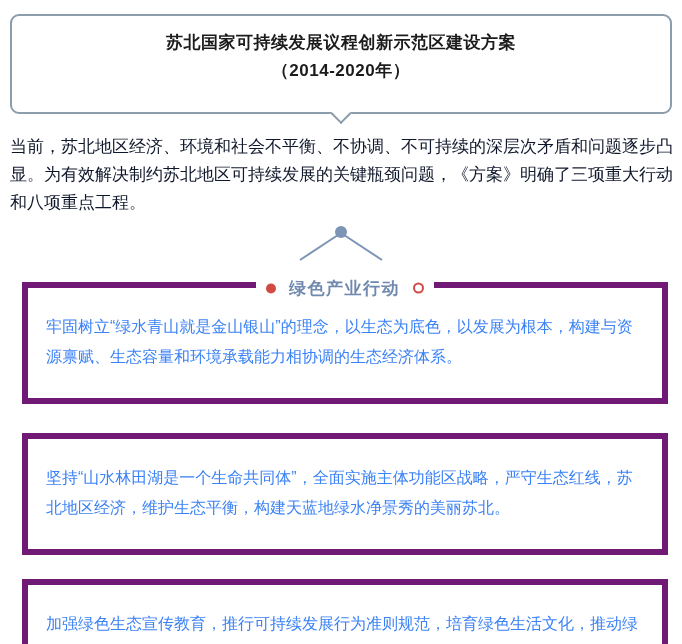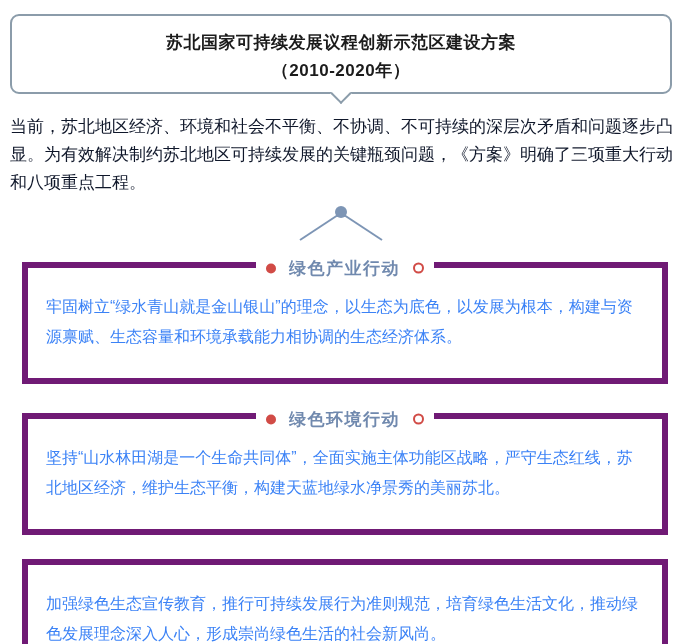--- a/index.html
+++ b/index.html
@@ -8,21 +8,21 @@
     width: 682px; height: 644px;
     font-family: "Liberation Sans", "DejaVu Sans", sans-serif;
     overflow: hidden;
     position: relative;
   }
 
   
   .title-box {
     position: relative;
     margin: 14px 10px 0 10px;
-    height: 80px;
+    height: 100px;
     border: 2px solid #8b9caa;
     border-radius: 9px;
     text-align: center;
     padding-top: 13px;
     background: #fff;
   }
   .title-line {
     font-size: 17px;
     font-weight: bold;
     color: #1b1b1b;
@@ -113,21 +113,21 @@
     font-size: 16px;
     color: #3b82f6;
     line-height: 30px;
   }
 </style>
 </head>
 <body>
 
 <div class="title-box">
   <div class="title-line">苏北国家可持续发展议程创新示范区建设方案</div>
-  <div class="title-line">（2010-2020年）</div>
+  <div class="title-line">（2014-2020年）</div>
   <div class="title-notch"></div>
 </div>
 
 <p class="intro">当前，苏北地区经济、环境和社会不平衡、不协调、不可持续的深层次矛盾和问题逐步凸显。为有效解决制约苏北地区可持续发展的关键瓶颈问题，《方案》明确了三项重大行动和八项重点工程。</p>
 
 <div class="hanger">
   <svg width="96" height="37" viewBox="0 0 96 37">
     <line x1="48" y1="9" x2="7" y2="36" stroke="#7d95b5" stroke-width="2"></line>
     <line x1="48" y1="9" x2="89" y2="36" stroke="#7d95b5" stroke-width="2"></line>
     <circle cx="48" cy="8" r="6" fill="#7d95b5"></circle>
@@ -137,23 +137,18 @@
 <div class="action-card">
   <div class="card-header">
     <span class="bullet-dot"></span>
     <span class="card-title">绿色产业行动</span>
     <span class="bullet-ring"></span>
   </div>
   <div class="card-body">牢固树立“绿水青山就是金山银山”的理念，以生态为底色，以发展为根本，构建与资源禀赋、生态容量和环境承载能力相协调的生态经济体系。</div>
 </div>
 
 <div class="action-card second">
-  <div class="card-header">
-    <span class="bullet-dot"></span>
-    <span class="card-title">绿色环境行动</span>
-    <span class="bullet-ring"></span>
-  </div>
   <div class="card-body">坚持“山水林田湖是一个生命共同体”，全面实施主体功能区战略，严守生态红线，苏北地区经济，维护生态平衡，构建天蓝地绿水净景秀的美丽苏北。</div>
 </div>
 
 <div class="action-card third">
   <div class="card-body">加强绿色生态宣传教育，推行可持续发展行为准则规范，培育绿色生活文化，推动绿色发展理念深入人心，形成崇尚绿色生活的社会新风尚。</div>
 </div>
 
 </body></html>

